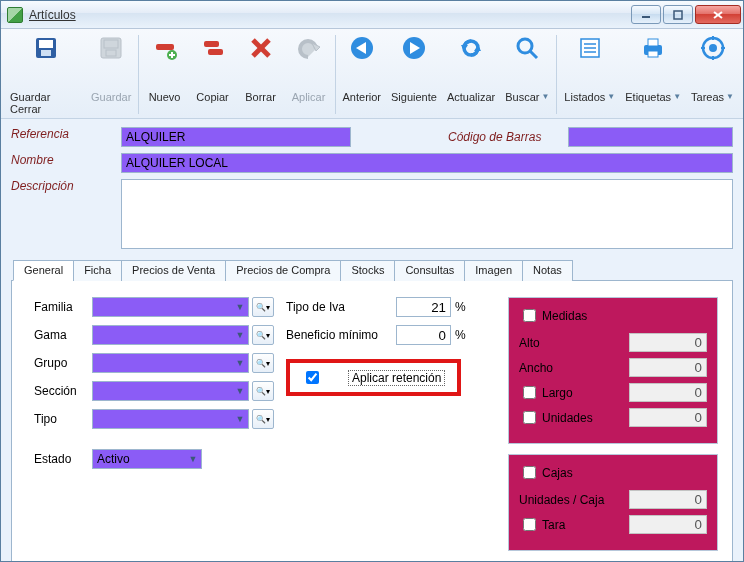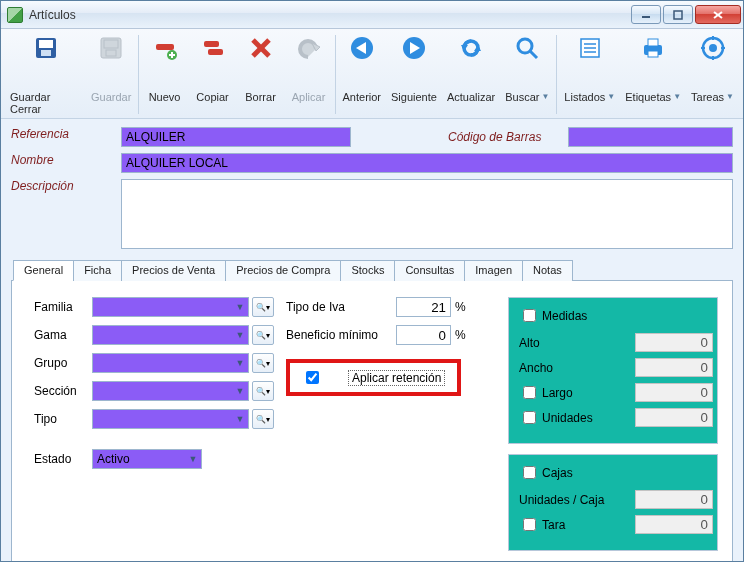--- a/index.html
+++ b/index.html
@@ -24,21 +24,21 @@
     border-bottom:1px solid #b7c7da;
     display:flex; align-items:center;
     padding:0 2px 0 6px;
   }
   .titlebar .appicon {
     width:16px;height:16px;margin-right:6px;
     border:1px solid #2e7d32;
     background:linear-gradient(135deg,#a5d6a7 50%,#43a047 50%);
     border-radius:2px;
   }
-  .titlebar .title { flex:1; color:#333; }
+  .titlebar .title { flex:1; color:#333;text-decoration:underline; }
   .winbtns { display:flex; gap:2px; }
   .winbtn {
     width:30px;height:19px;
     border:1px solid #7a99b8;
     border-radius:3px;
     background:linear-gradient(#f5faff,#d8e7f5 45%,#c6dbef 46%,#e6f1fb);
     display:flex;align-items:center;justify-content:center;
     font-size:10px;color:#3b5878;
   }
   .winbtn.close {
@@ -173,22 +173,22 @@
     gap:24px;
   }
   .retencion-box .dotted {
     border:1px dotted #666;padding:0 3px;
   }
   .retencion-box input { margin-right:5px; }
 
   
   .rcol { display:flex;flex-direction:column;gap:10px; }
   .group {
-    border:1px solid #b7c7da;background:#14b8a6;
-    padding:8px 4px 10px 10px;
+    border:1px solid #b7c7da;background:#be185d;
+    padding:8px 10px 10px 10px;
   }
   .group .ghead { display:flex;align-items:center;margin-bottom:8px; }
   .group .ghead input { margin-right:6px; }
   .grow { display:flex;align-items:center;margin-bottom:6px; }
   .grow .glbl { flex:1;display:flex;align-items:center; }
   .grow .glbl input { margin-right:6px; }
   .gnum {
     width:78px;text-align:right;
     border:1px solid #c3c3c3;background:#f0f0f0;height:19px;padding:1px 4px;color:#555;
   }

